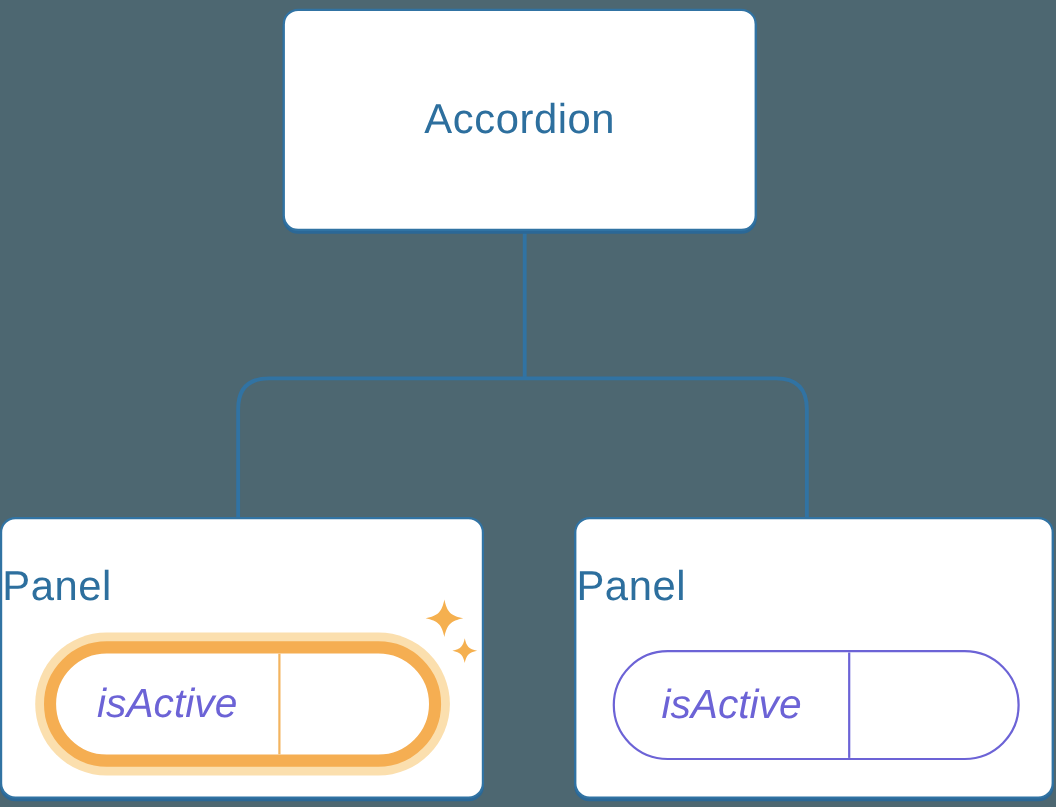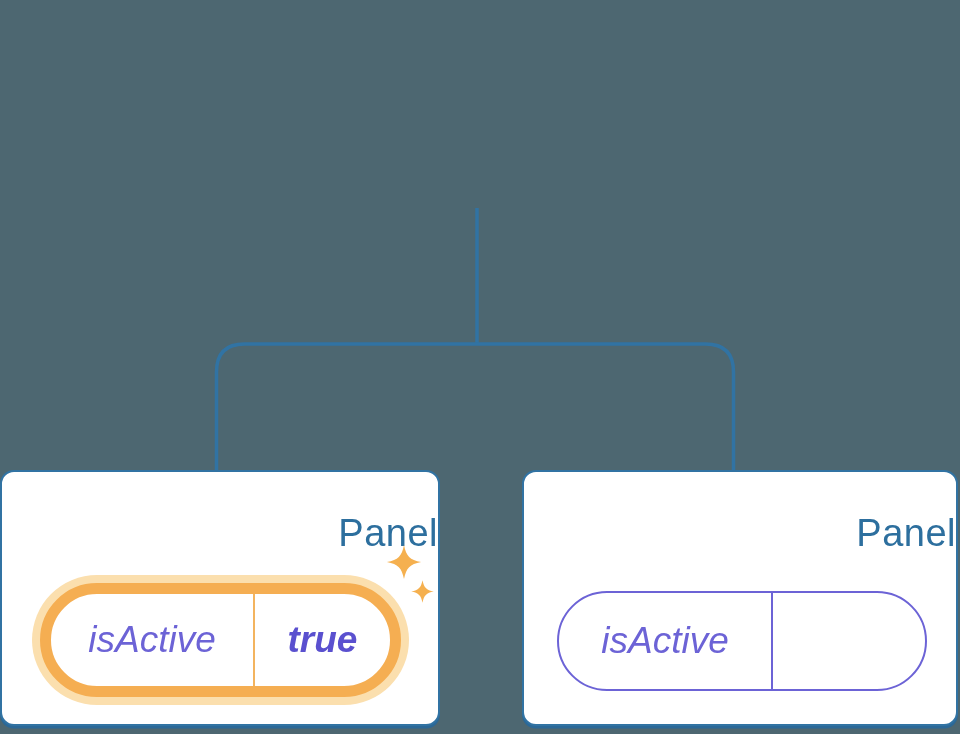--- a/index.html
+++ b/index.html
@@ -28,21 +28,21 @@
     left: 257px; top: 8px; width: 431px; height: 202px;
     display: flex; align-items: center; justify-content: center;
   }
   .node-label {
     color: #2d6f9e; font-size: 38px; font-weight: 500; letter-spacing: 0.5px;
   }
   .panel-left  { left: 0px;   top: 470px; width: 440px; height: 256px; }
   .panel-right { left: 522px; top: 470px; width: 436px; height: 256px; }
   .panel-title {
     position: absolute; left: 0; top: 40px; width: 100%;
-    text-align: right; color: #2d6f9e; font-size: 38px; font-weight: 500;
+    text-align: left; color: #2d6f9e; font-size: 38px; font-weight: 500;
     letter-spacing: 0.5px;
   }
   .state-pill {
     position: absolute;
     background: #ffffff;
     border-radius: 999px;
     box-sizing: border-box;
     display: flex; align-items: stretch;
     overflow: hidden;
     font-style: italic;
@@ -75,30 +75,30 @@
 </head>
 <body>
 
 <div id="canvas">
 
   <svg class="connector-svg" viewBox="0 0 960 734" xmlns="http://www.w3.org/2000/svg" aria-hidden="true">
     <path d="M477 208 L477 344" fill="none" stroke="#3173a3" stroke-width="3.5"></path>
     <path d="M216.5 470 L216.5 372 Q216.5 344 244.5 344 L705.5 344 Q733.5 344 733.5 372 L733.5 470" fill="none" stroke="#3173a3" stroke-width="3.5"></path>
   </svg>
 
+  <div class="node node-root">
+    <span class="node-label">Accordion</span>
+  </div>
 
   <div class="node panel-left">
     <div class="panel-title">Panel</div>
 
     <div class="state-pill pill-active">
       <div class="cell cell-key">
         <span>isActive</span>
-      </div>
-      <div class="cell cell-value">
-        <span>true</span>
       </div>
     </div>
 
     <svg class="sparkle sparkle-large" viewBox="-20 -20 40 40" xmlns="http://www.w3.org/2000/svg" aria-hidden="true">
       <path d="M0,-18 C2.5,-6 6,-2.5 18,0 C6,2.5 2.5,6 0,18 C-2.5,6 -6,2.5 -18,0 C-6,-2.5 -2.5,-6 0,-18 Z" fill="#f5b04f"></path>
     </svg>
     <svg class="sparkle sparkle-small" viewBox="-20 -20 40 40" xmlns="http://www.w3.org/2000/svg" aria-hidden="true">
       <path d="M0,-18 C2.5,-6 6,-2.5 18,0 C6,2.5 2.5,6 0,18 C-2.5,6 -6,2.5 -18,0 C-6,-2.5 -2.5,-6 0,-18 Z" fill="#f5b04f"></path>
     </svg>
   </div>

